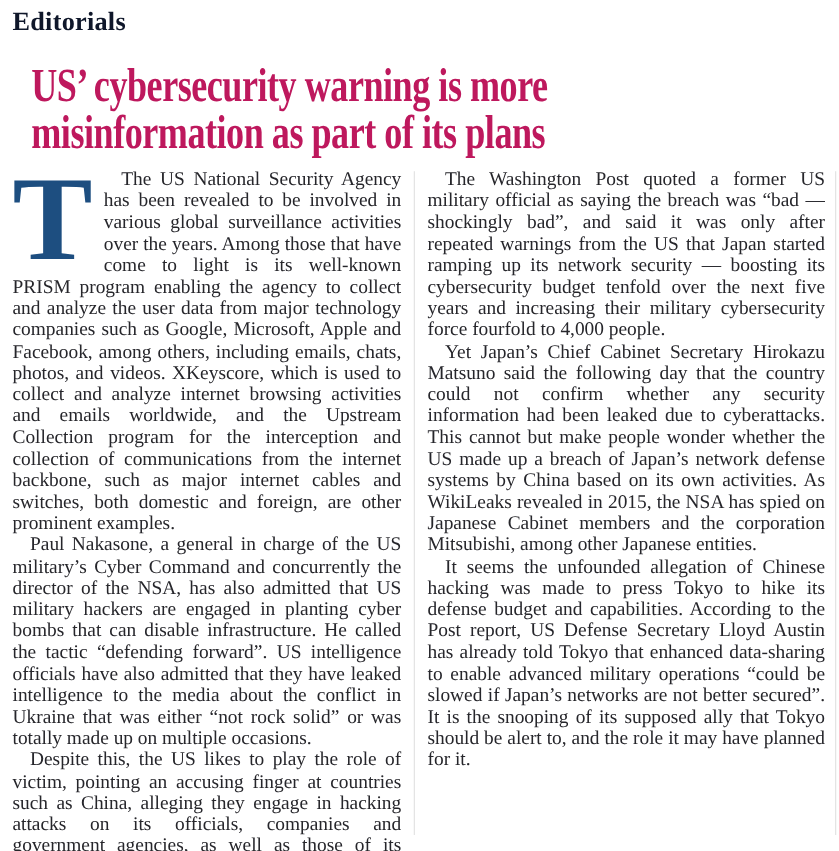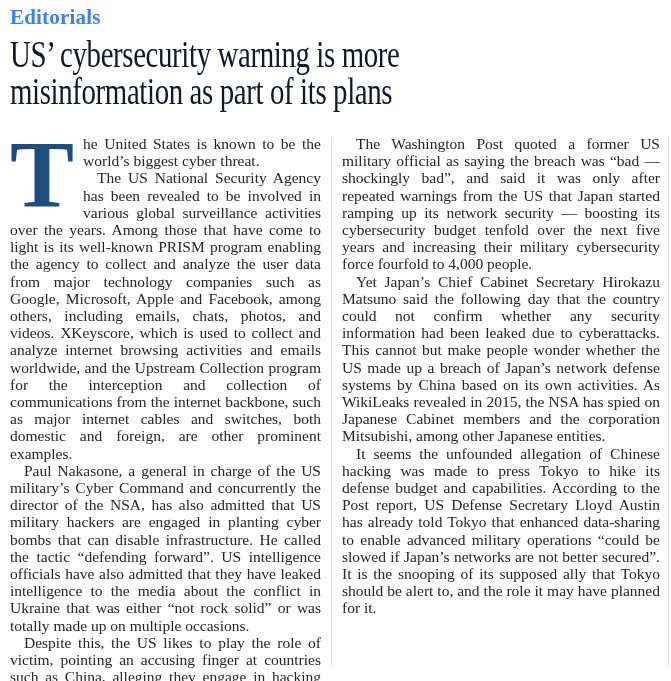--- a/index.html
+++ b/index.html
@@ -13,30 +13,30 @@
   .page {
     position: relative;
     width: 671px; height: 681px;
     background: #ffffff;
   }
   .kicker {
     position: absolute;
     left: 10px; top: 5px;
     font-size: 21px;
     font-weight: 700;
-    color: #3b82f6;
+    color: #0f172a;
     letter-spacing: 0.2px;
     text-align: center;
   }
   .headline {
     position: absolute;
     left: 9px; top: 35px;
-    margin: 1px;
-    color: #0f172a;
-    font-weight: 400;
+    margin: 16px;
+    color: #be185d;
+    font-weight: 700;
   }
   .hl-line {
     display: block;
     white-space: nowrap;
     font-size: 38px;
     line-height: 37px;
     letter-spacing: -0.5px;
     transform: scaleX(0.76);
     transform-origin: 0 0;
   }
@@ -84,21 +84,21 @@
 <div class="page">
 
   <div class="kicker">Editorials</div>
 
   <h1 class="headline">
     <span class="hl-line">US’ cybersecurity warning is more</span>
     <span class="hl-line">misinformation as part of its plans</span>
   </h1>
 
   <div class="col col-left">
-    <p class="first"><span class="dropcap">T</span><span>he United States is known to be the world’s biggest cyber threat.</span></p>
+    <p class="first"><span class="dropcap">T</span></p>
     <p>The US National Security Agency has been revealed to be involved in various global surveillance activities over the years. Among those that have come to light is its well-known PRISM program enabling the agency to collect and analyze the user data from major technology companies such as Google, Microsoft, Apple and Facebook, among others, including emails, chats, photos, and videos. XKeyscore, which is used to collect and analyze internet browsing activities and emails worldwide, and the Upstream Collection program for the interception and collection of communications from the internet backbone, such as major internet cables and switches, both domestic and foreign, are other prominent examples.</p>
     <p>Paul Nakasone, a general in charge of the US military’s Cyber Command and concurrently the director of the NSA, has also admitted that US military hackers are engaged in planting cyber bombs that can disable infrastructure. He called the tactic “defending forward”. US intelligence officials have also admitted that they have leaked intelligence to the media about the conflict in Ukraine that was either “not rock solid” or was totally made up on multiple occasions.</p>
     <p>Despite this, the US likes to play the role of victim, pointing an accusing finger at countries such as China, alleging they engage in hacking attacks on its officials, companies and government agencies, as well as those of its allies.</p>
   </div>
 
   <div class="v-divider mid"></div>
 
   <div class="col col-right">
     <p>The Washington Post quoted a former US military official as saying the breach was “bad — shockingly bad”, and said it was only after repeated warnings from the US that Japan started ramping up its network security — boosting its cybersecurity budget tenfold over the next five years and increasing their military cybersecurity force fourfold to 4,000 people.</p>
     <p>Yet Japan’s Chief Cabinet Secretary Hirokazu Matsuno said the following day that the country could not confirm whether any security information had been leaked due to cyberattacks. This cannot but make people wonder whether the US made up a breach of Japan’s network defense systems by China based on its own activities. As WikiLeaks revealed in 2015, the NSA has spied on Japanese Cabinet members and the corporation Mitsubishi, among other Japanese entities.</p>

